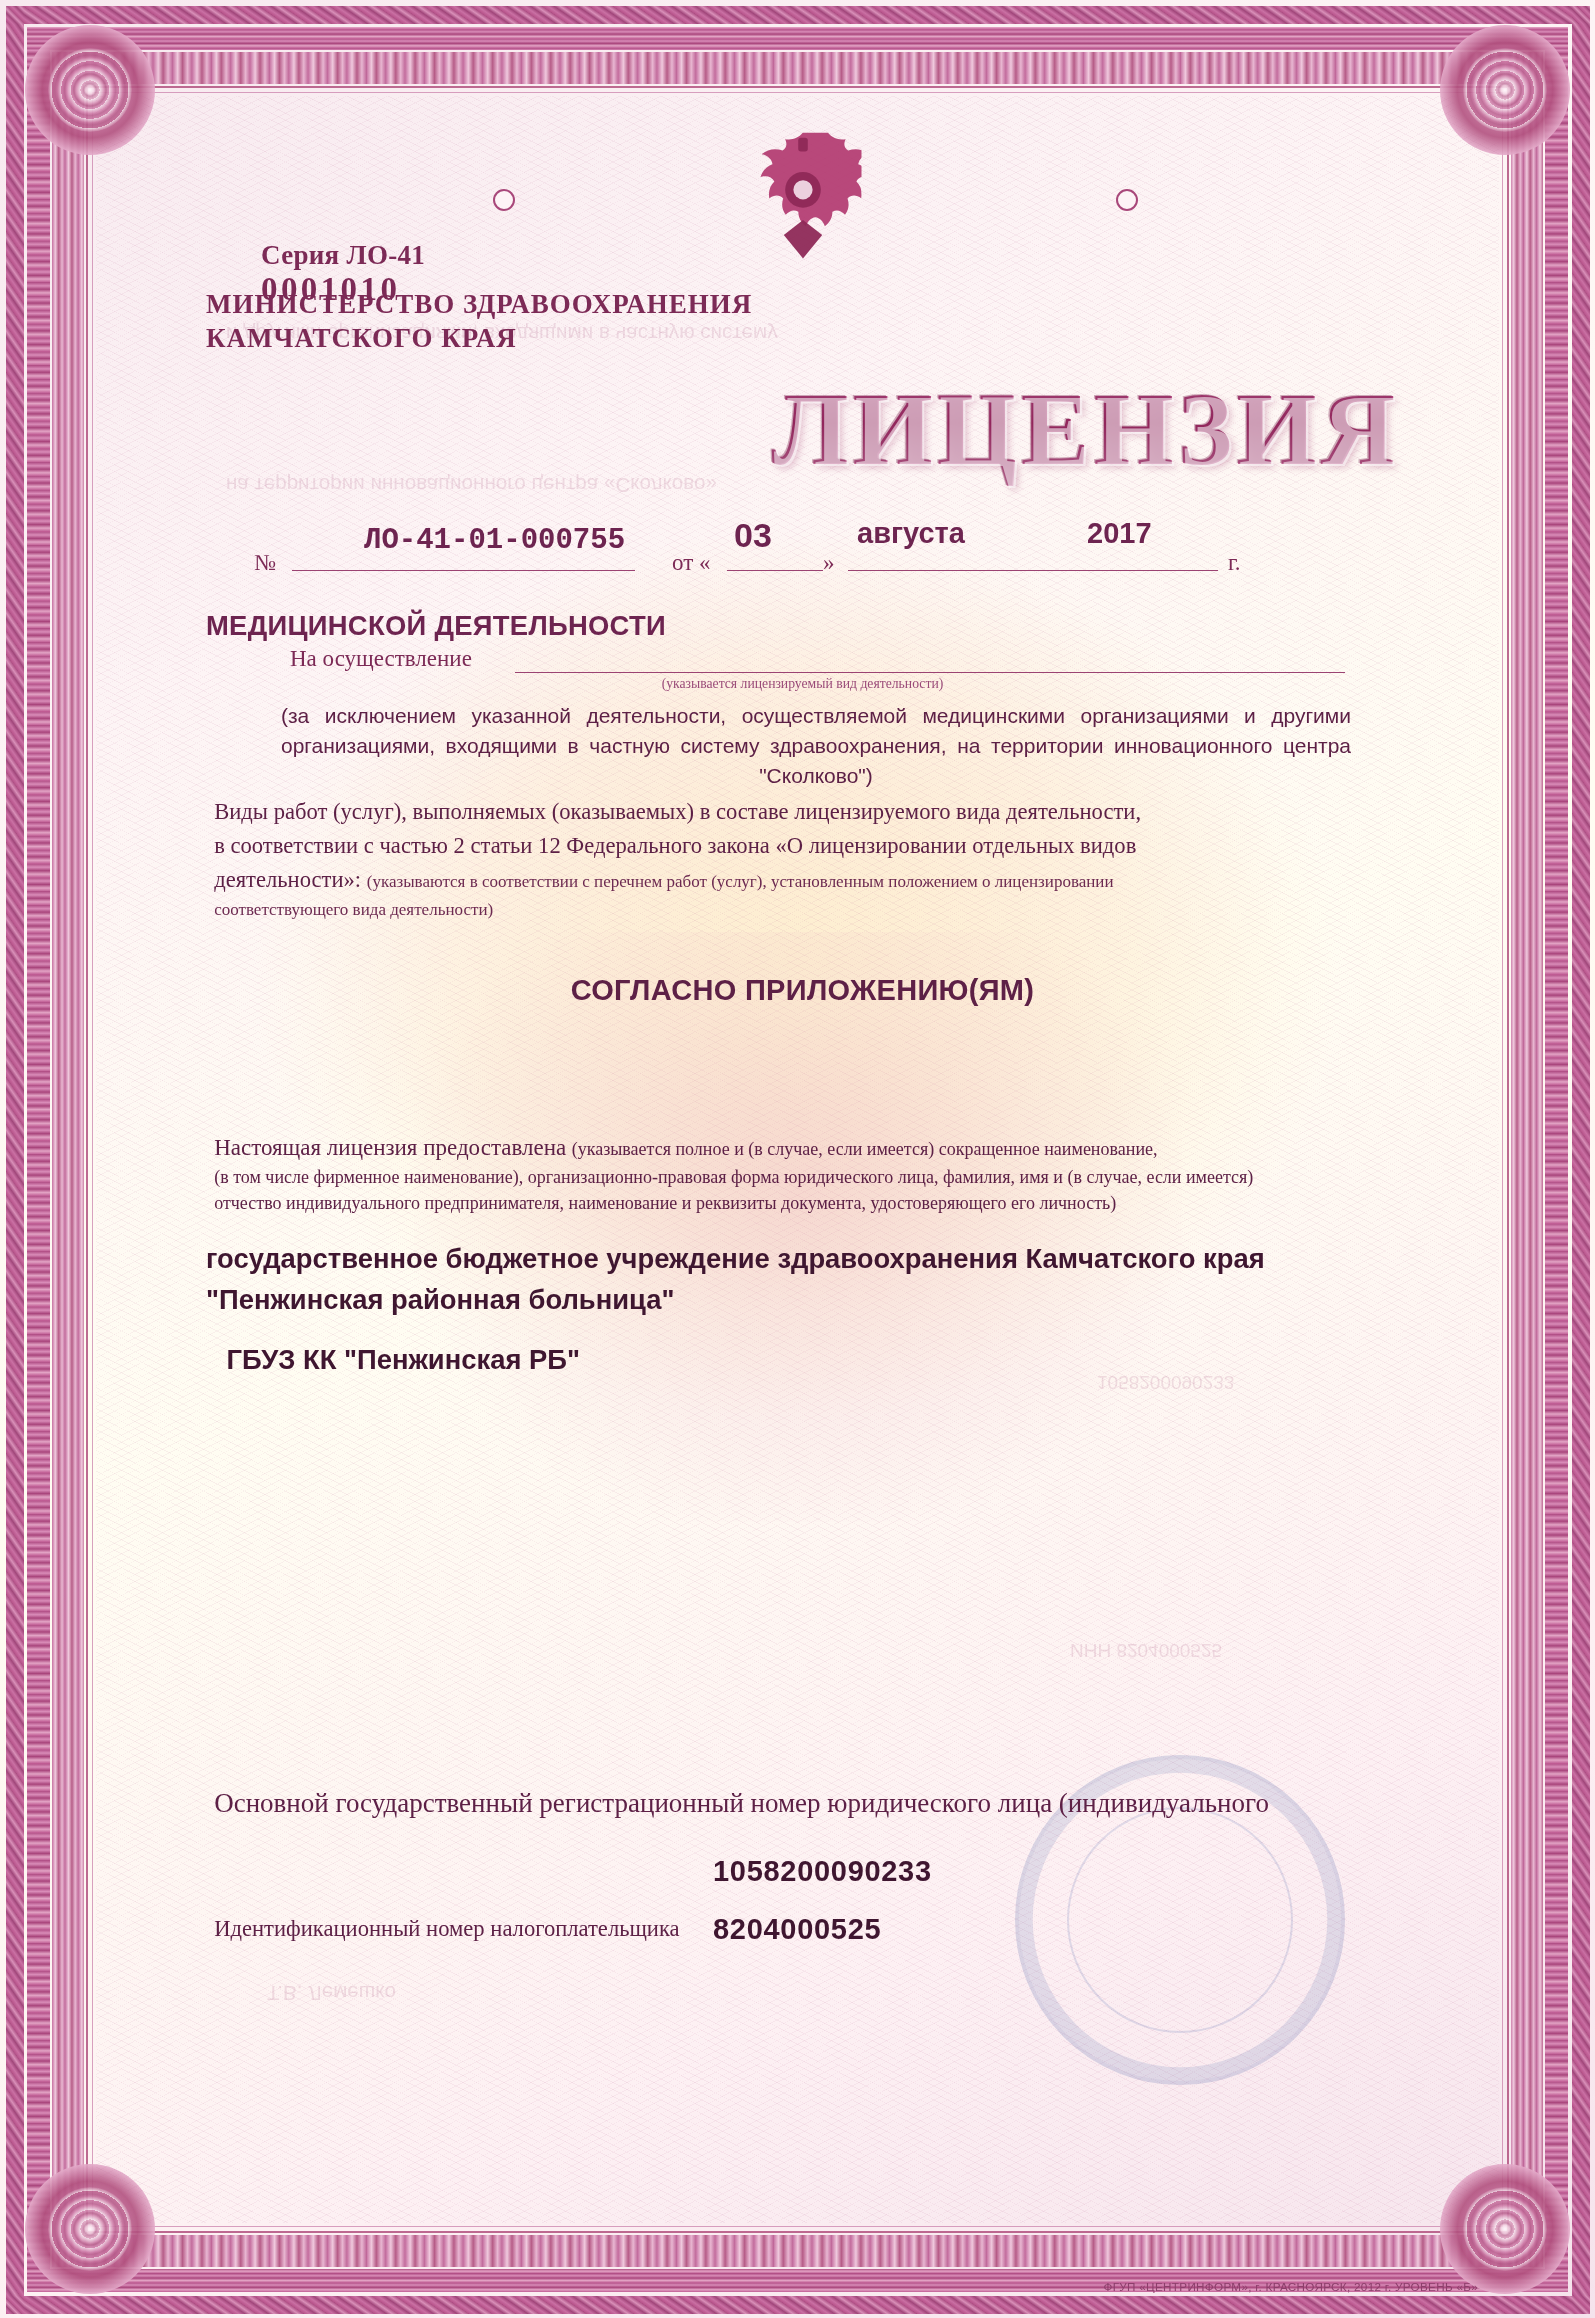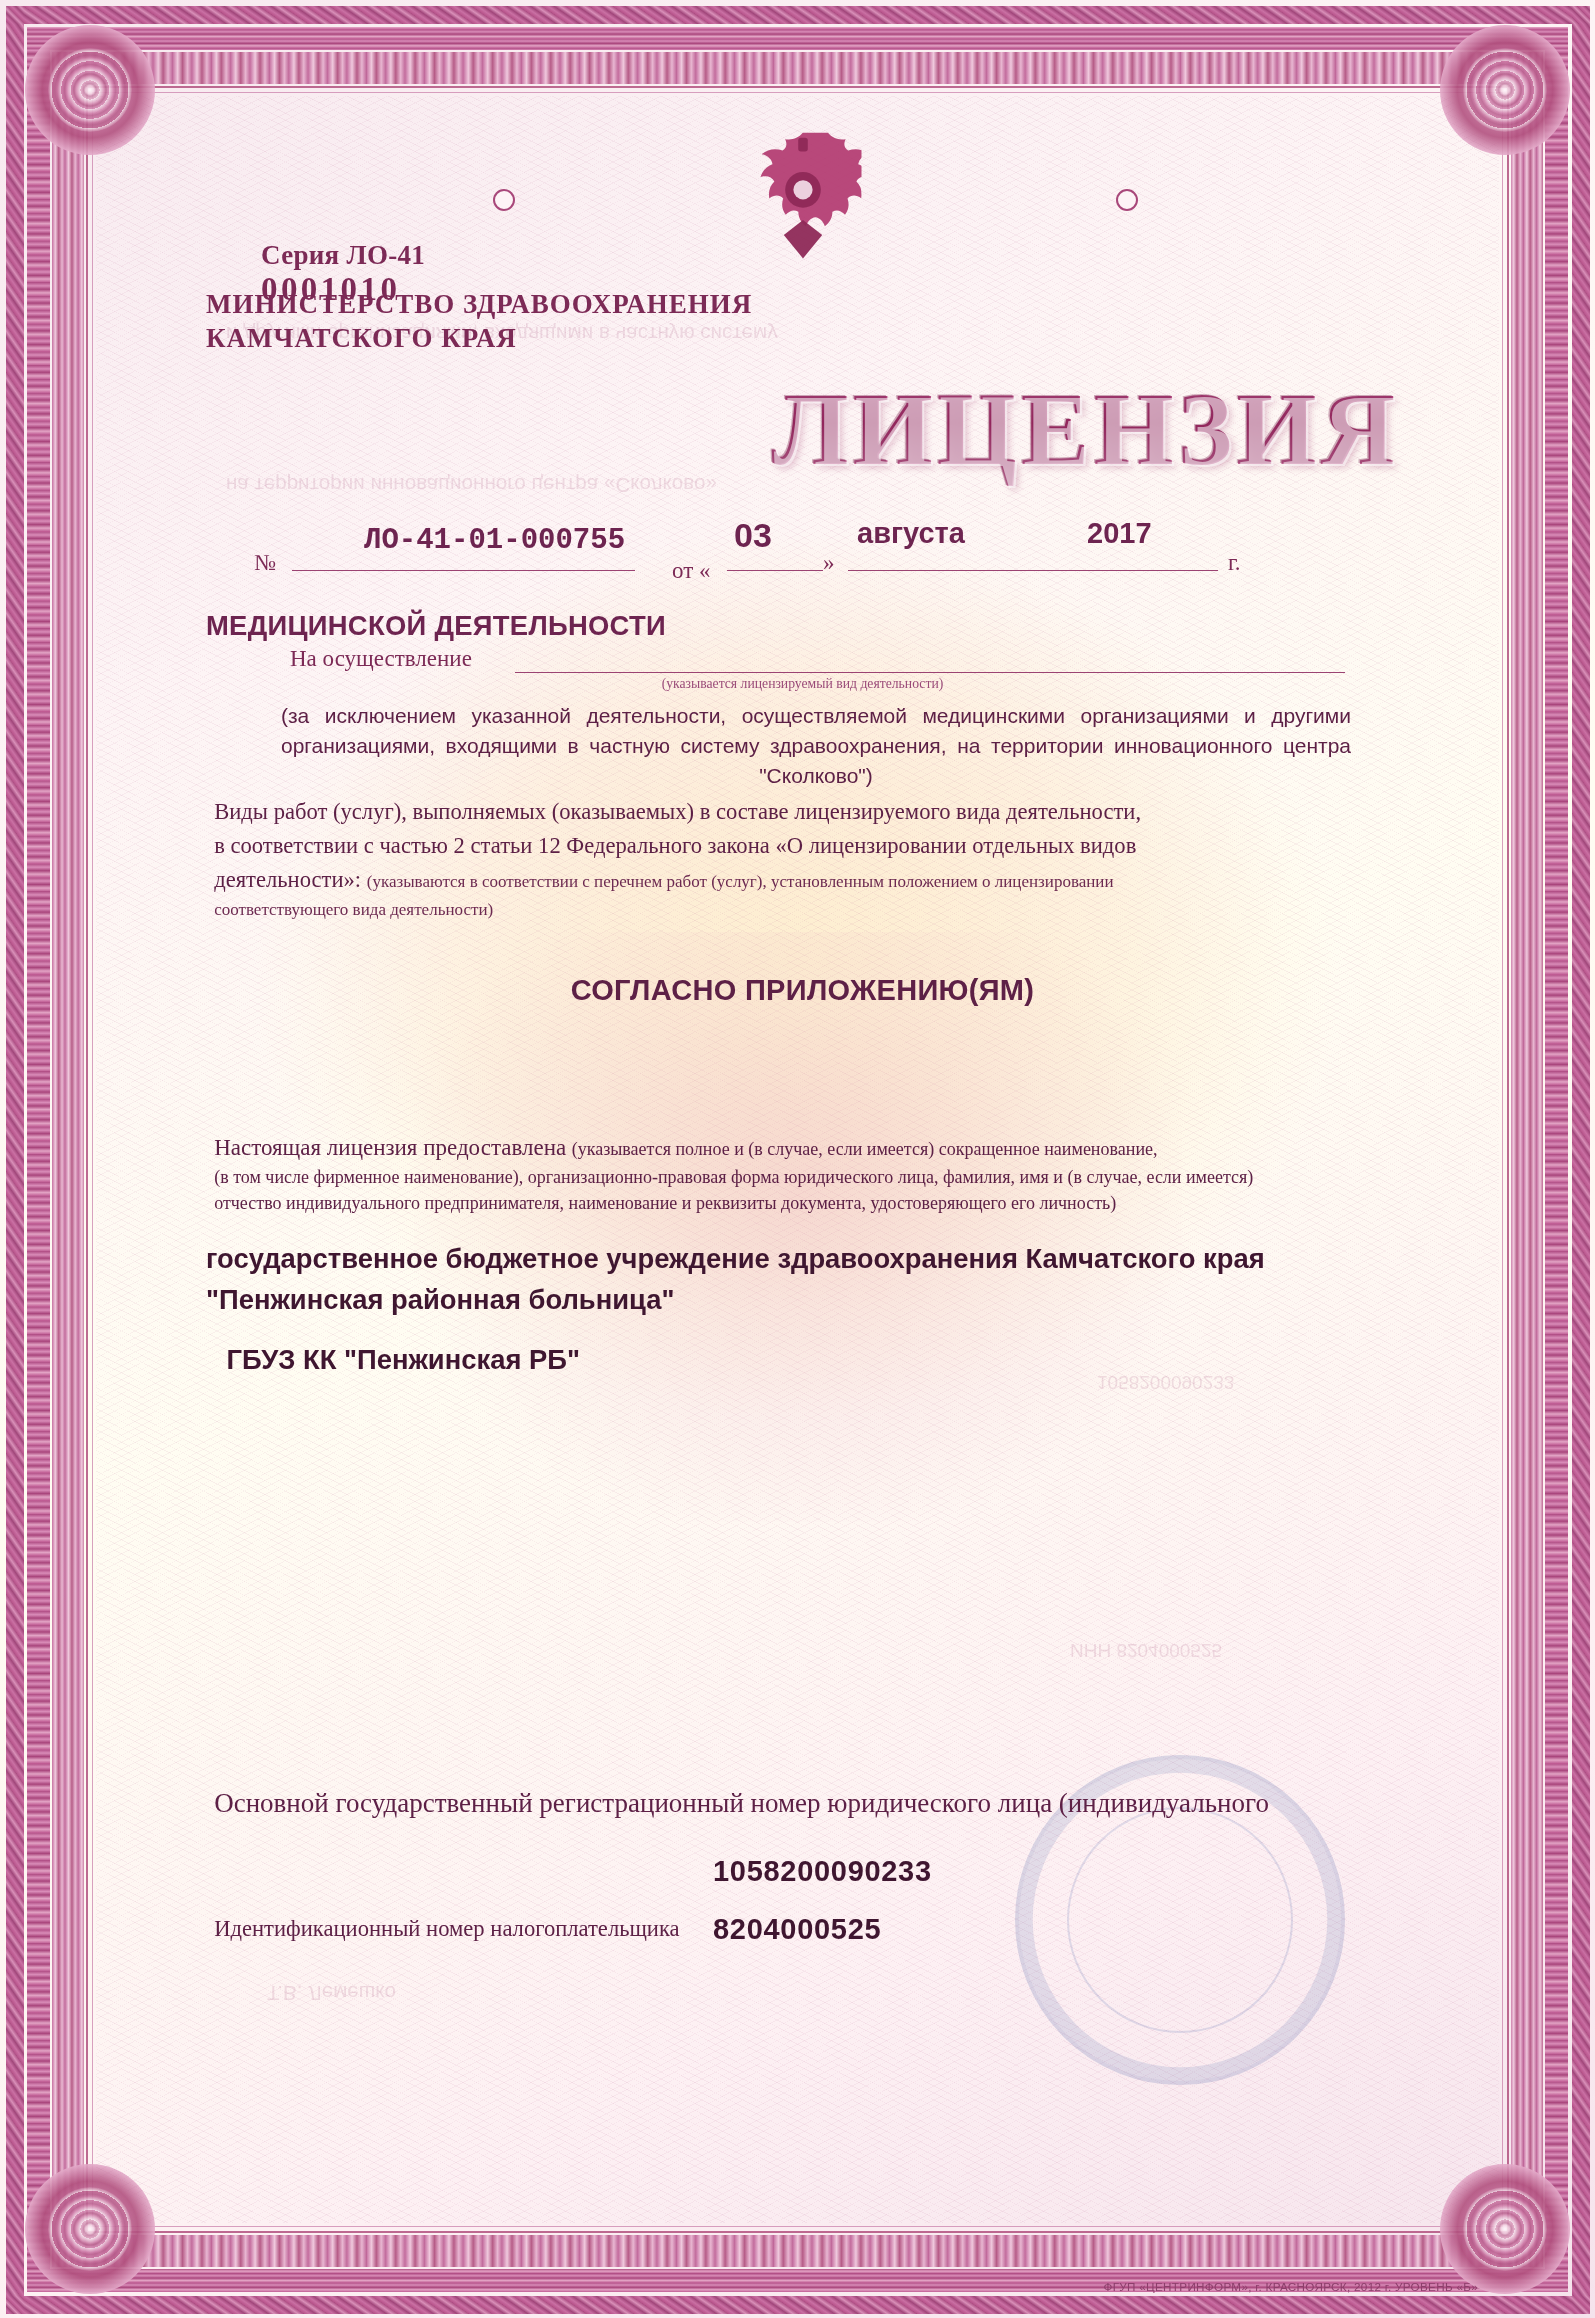--- a/index.html
+++ b/index.html
@@ -231,21 +231,20 @@
     position: absolute;
     border-bottom: 1.4px solid #9b4372;
     height: 0;
   }
   .ot-label {
     position: absolute;
     left: 418px;
     top: 43px;
     font-size: 23px;
     color: #7c2a56;
-    margin-top: 8px;
   }
   .day-value {
     position: absolute;
     left: 480px;
     top: 9px;
     font-family: "Liberation Sans", sans-serif;
     font-size: 34px;
     font-weight: bold;
     color: #6d2450;
   }

